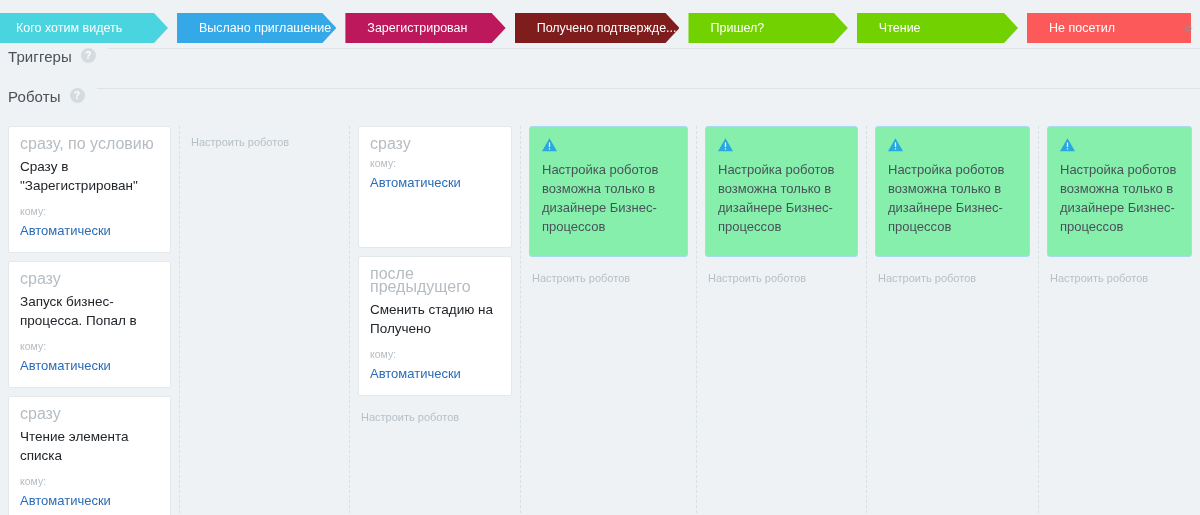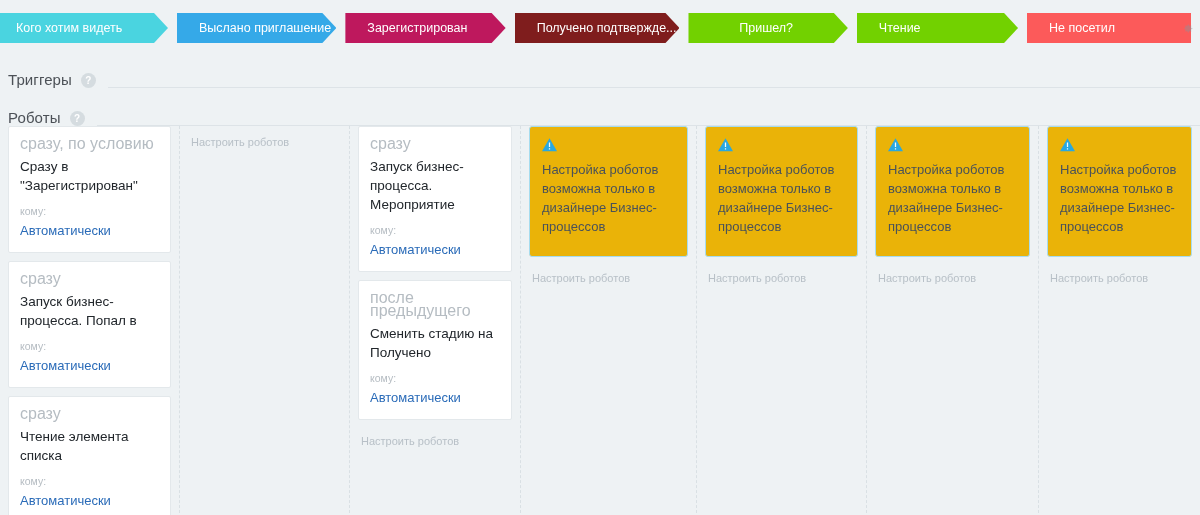--- a/index.html
+++ b/index.html
@@ -63,21 +63,21 @@
     opacity: .45;
     cursor: pointer;
   }
 
   
   .section {
     position: relative;
     height: 45px;
     padding-left: 8px;
     display: flex;
-    align-items: flex-end;
+    align-items: flex-start;
   }
   .section-title {
     font-size: 15px;
     color: #4c5157;
     font-weight: 400;
     letter-spacing: .1px;
   }
   .help-badge {
     display: inline-flex;
     align-items: center;
@@ -155,21 +155,21 @@
   }
   .robot-to {
     font-size: 13px;
     color: #2a6bb8;
     line-height: 17px;
     cursor: pointer;
   }
 
   
   .warn-card {
-    background: #eab308;
+    background: #86efac;
     border: 1px solid #a6dcef;
     border-radius: 3px;
     padding: 11px 12px 14px 12px;
     margin-bottom: 8px;
     height: 131px;
     cursor: pointer;
   }
   .warn-icon { margin-bottom: 8px; display: block; }
   .warn-text {
     font-size: 13px;
@@ -190,21 +190,21 @@
 </style>
 </head>
 <body>
 
 <div class="stage-bar">
   <div class="stages">
     <div class="stage s0" style="background: rgb(74, 212, 224);"><span>Кого хотим видеть</span></div>
     <div class="stage s1" style="background: rgb(53, 169, 232);"><span>Выслано приглашение</span></div>
     <div class="stage s2" style="background: #be185d;"><span>Зарегистрирован</span></div>
     <div class="stage s3" style="background: #7f1d1d;"><span>Получено подтвержде...</span></div>
-    <div class="stage s4" style="background: rgb(114, 209, 0); text-align: center;"><span>Пришел?</span></div>
+    <div class="stage s4" style="background: rgb(114, 209, 0);"><span>Пришел?</span></div>
     <div class="stage s5" style="background: rgb(114, 209, 0);"><span>Чтение</span></div>
     <div class="stage s6" style="background: rgb(252, 90, 90);"><span>Не посетил</span></div>
   </div>
   <svg class="stage-gear" viewBox="0 0 24 24" fill="#8a949c">
     <path d="M12 8a4 4 0 100 8 4 4 0 000-8zm0 6a2 2 0 110-4 2 2 0 010 4z"></path>
     <path d="M21 12.8v-1.6l-2-.5a7.4 7.4 0 00-.7-1.7l1.1-1.7-1.2-1.2-1.7 1.1a7.4 7.4 0 00-1.7-.7l-.5-2h-1.6l-.5 2a7.4 7.4 0 00-1.7.7L8.8 6.1 7.6 7.3l1.1 1.7a7.4 7.4 0 00-.7 1.7l-2 .5v1.6l2 .5c.16.6.4 1.16.7 1.7l-1.1 1.7 1.2 1.2 1.7-1.1c.54.3 1.1.54 1.7.7l.5 2h1.6l.5-2c.6-.16 1.16-.4 1.7-.7l1.7 1.1 1.2-1.2-1.1-1.7c.3-.54.54-1.1.7-1.7l2-.5z"></path>
   </svg>
 </div>
 
 <div class="section" id="triggers-section">
@@ -239,21 +239,20 @@
         <div class="robot-tolabel">кому:</div>
         <div class="robot-to">Автоматически</div>
       </div>
     </div>
     <div class="robot-col c1">
       <div class="robot-placeholder ph-top">Настроить роботов</div>
     </div>
     <div class="robot-col c2">
       <div class="robot-card">
         <div class="robot-when">сразу</div>
-        <div class="robot-title">Запуск бизнес-процесса. Мероприятие</div>
         <div class="robot-tolabel">кому:</div>
         <div class="robot-to">Автоматически</div>
       </div>
       <div class="robot-card">
         <div class="robot-when">после предыдущего</div>
         <div class="robot-title">Сменить стадию на Получено</div>
         <div class="robot-tolabel">кому:</div>
         <div class="robot-to">Автоматически</div>
       </div>
       <div class="robot-placeholder">Настроить роботов</div>

